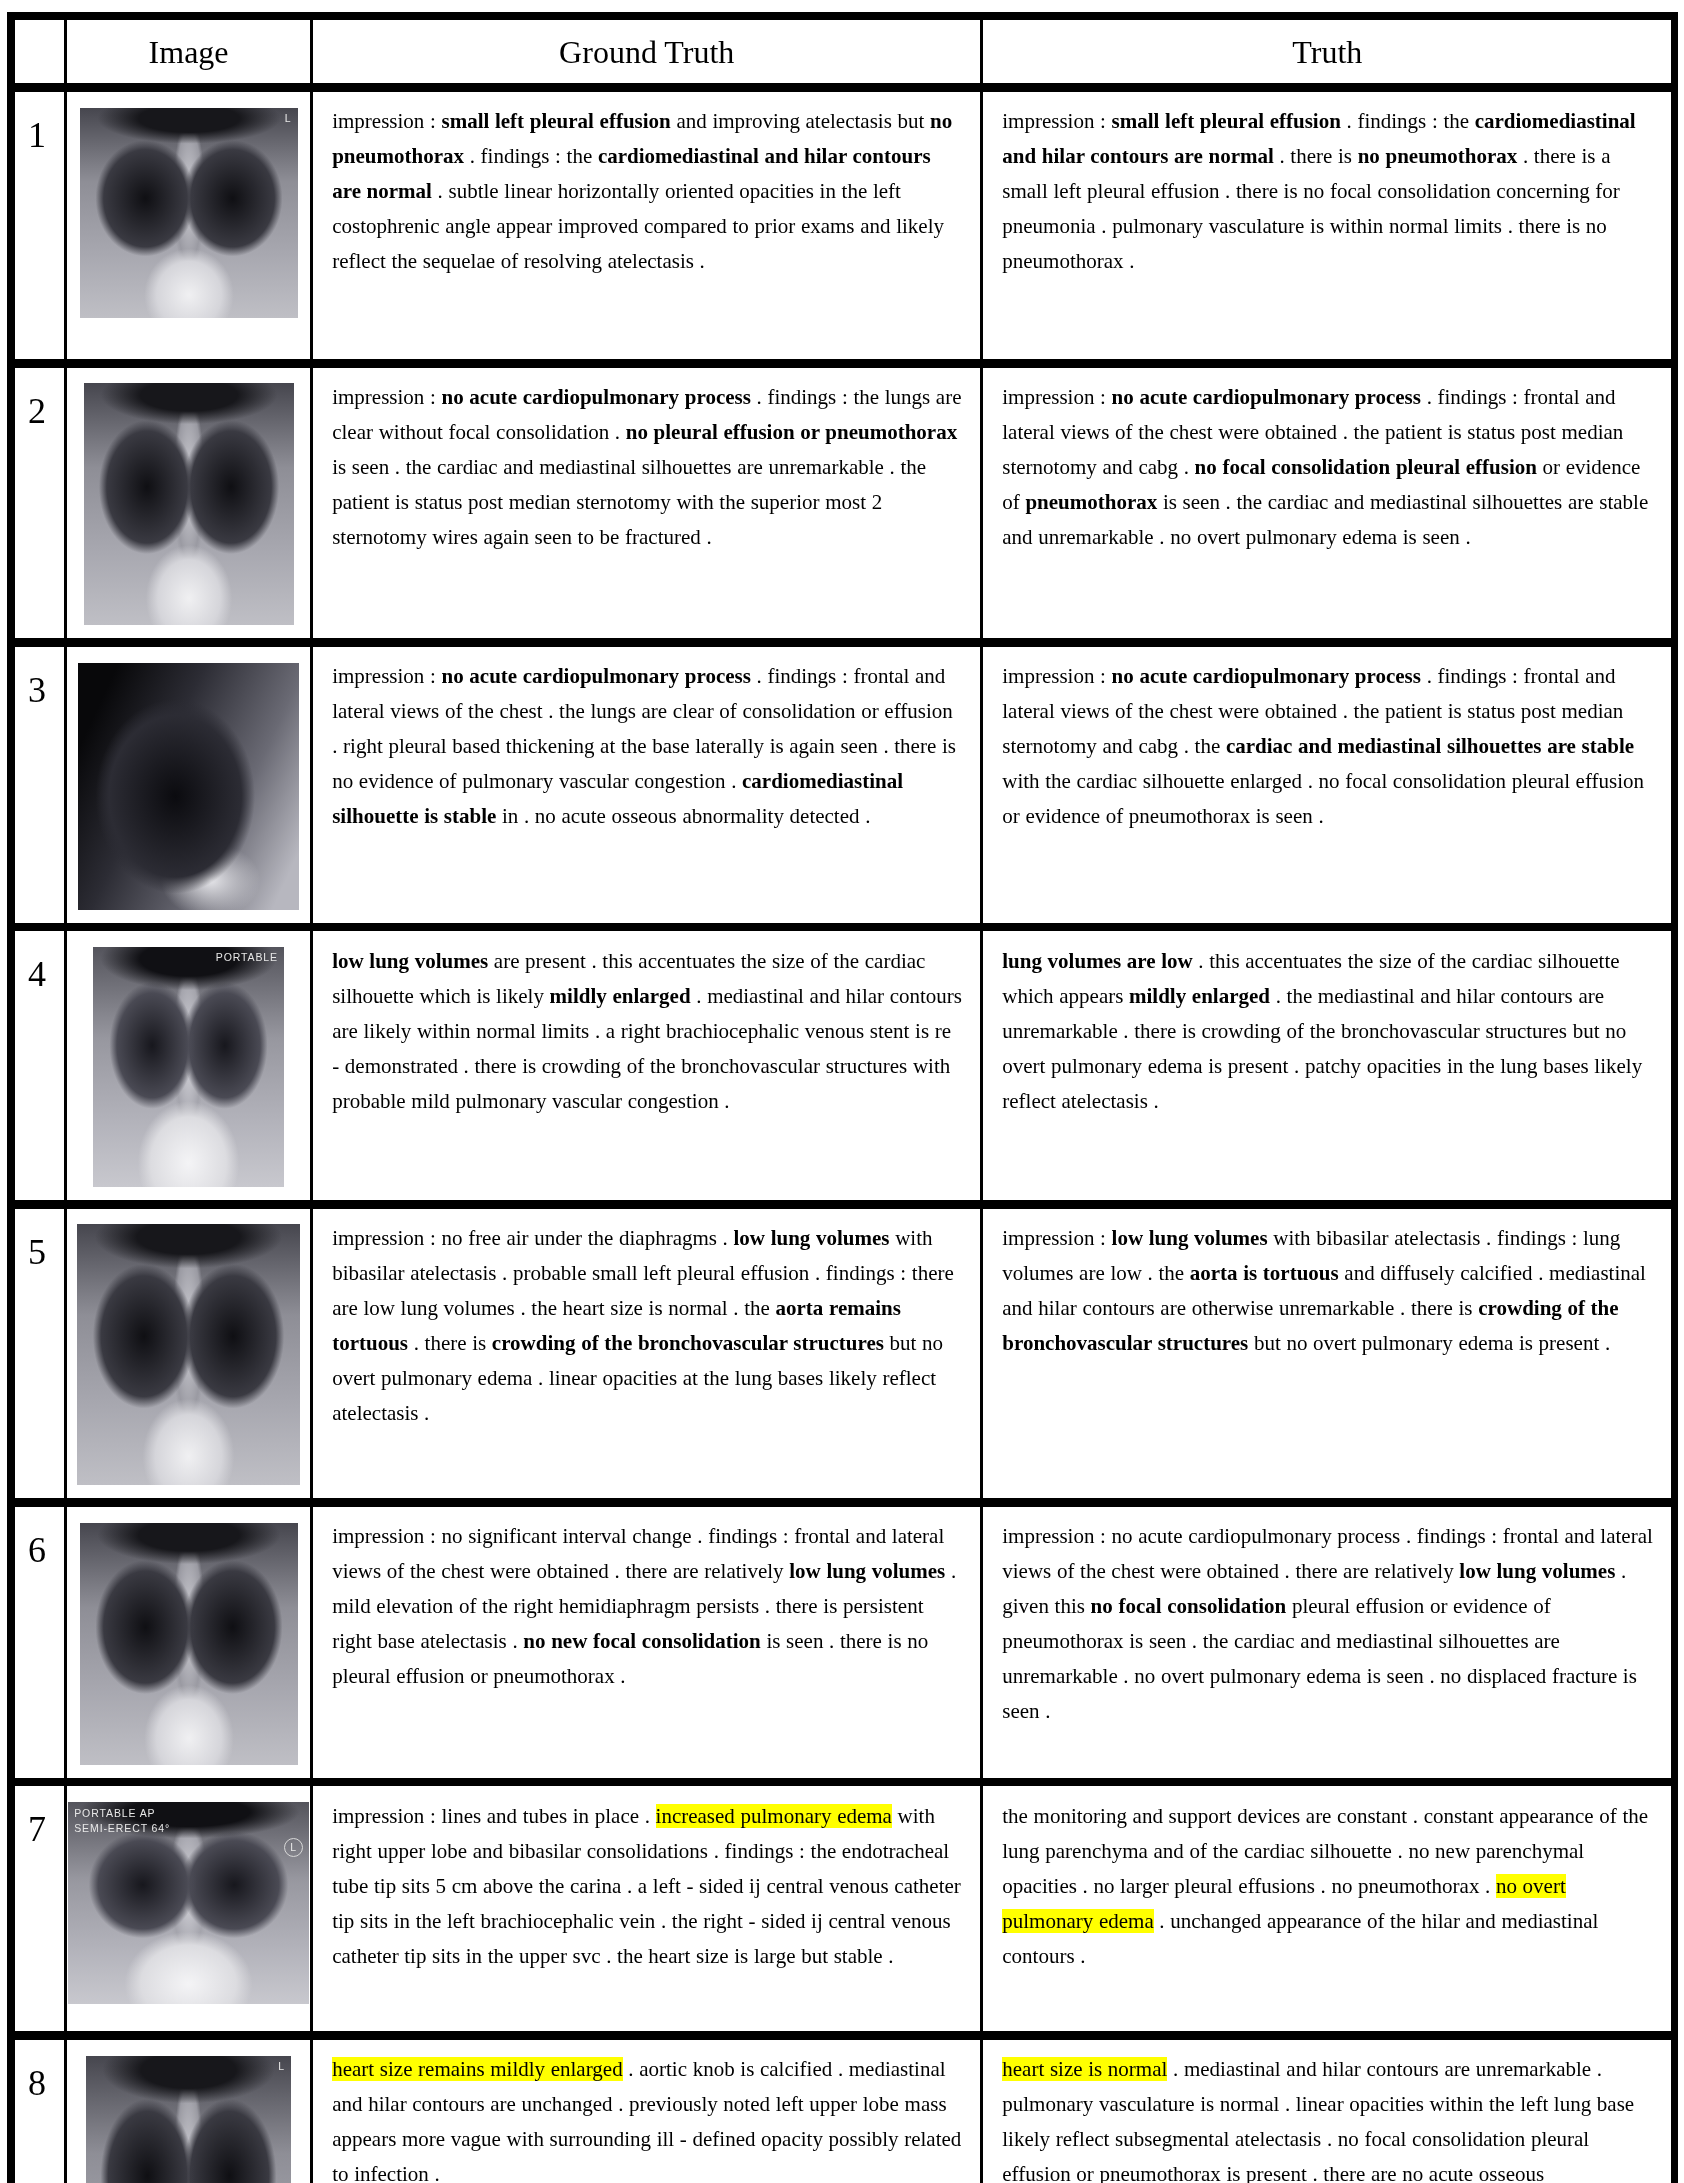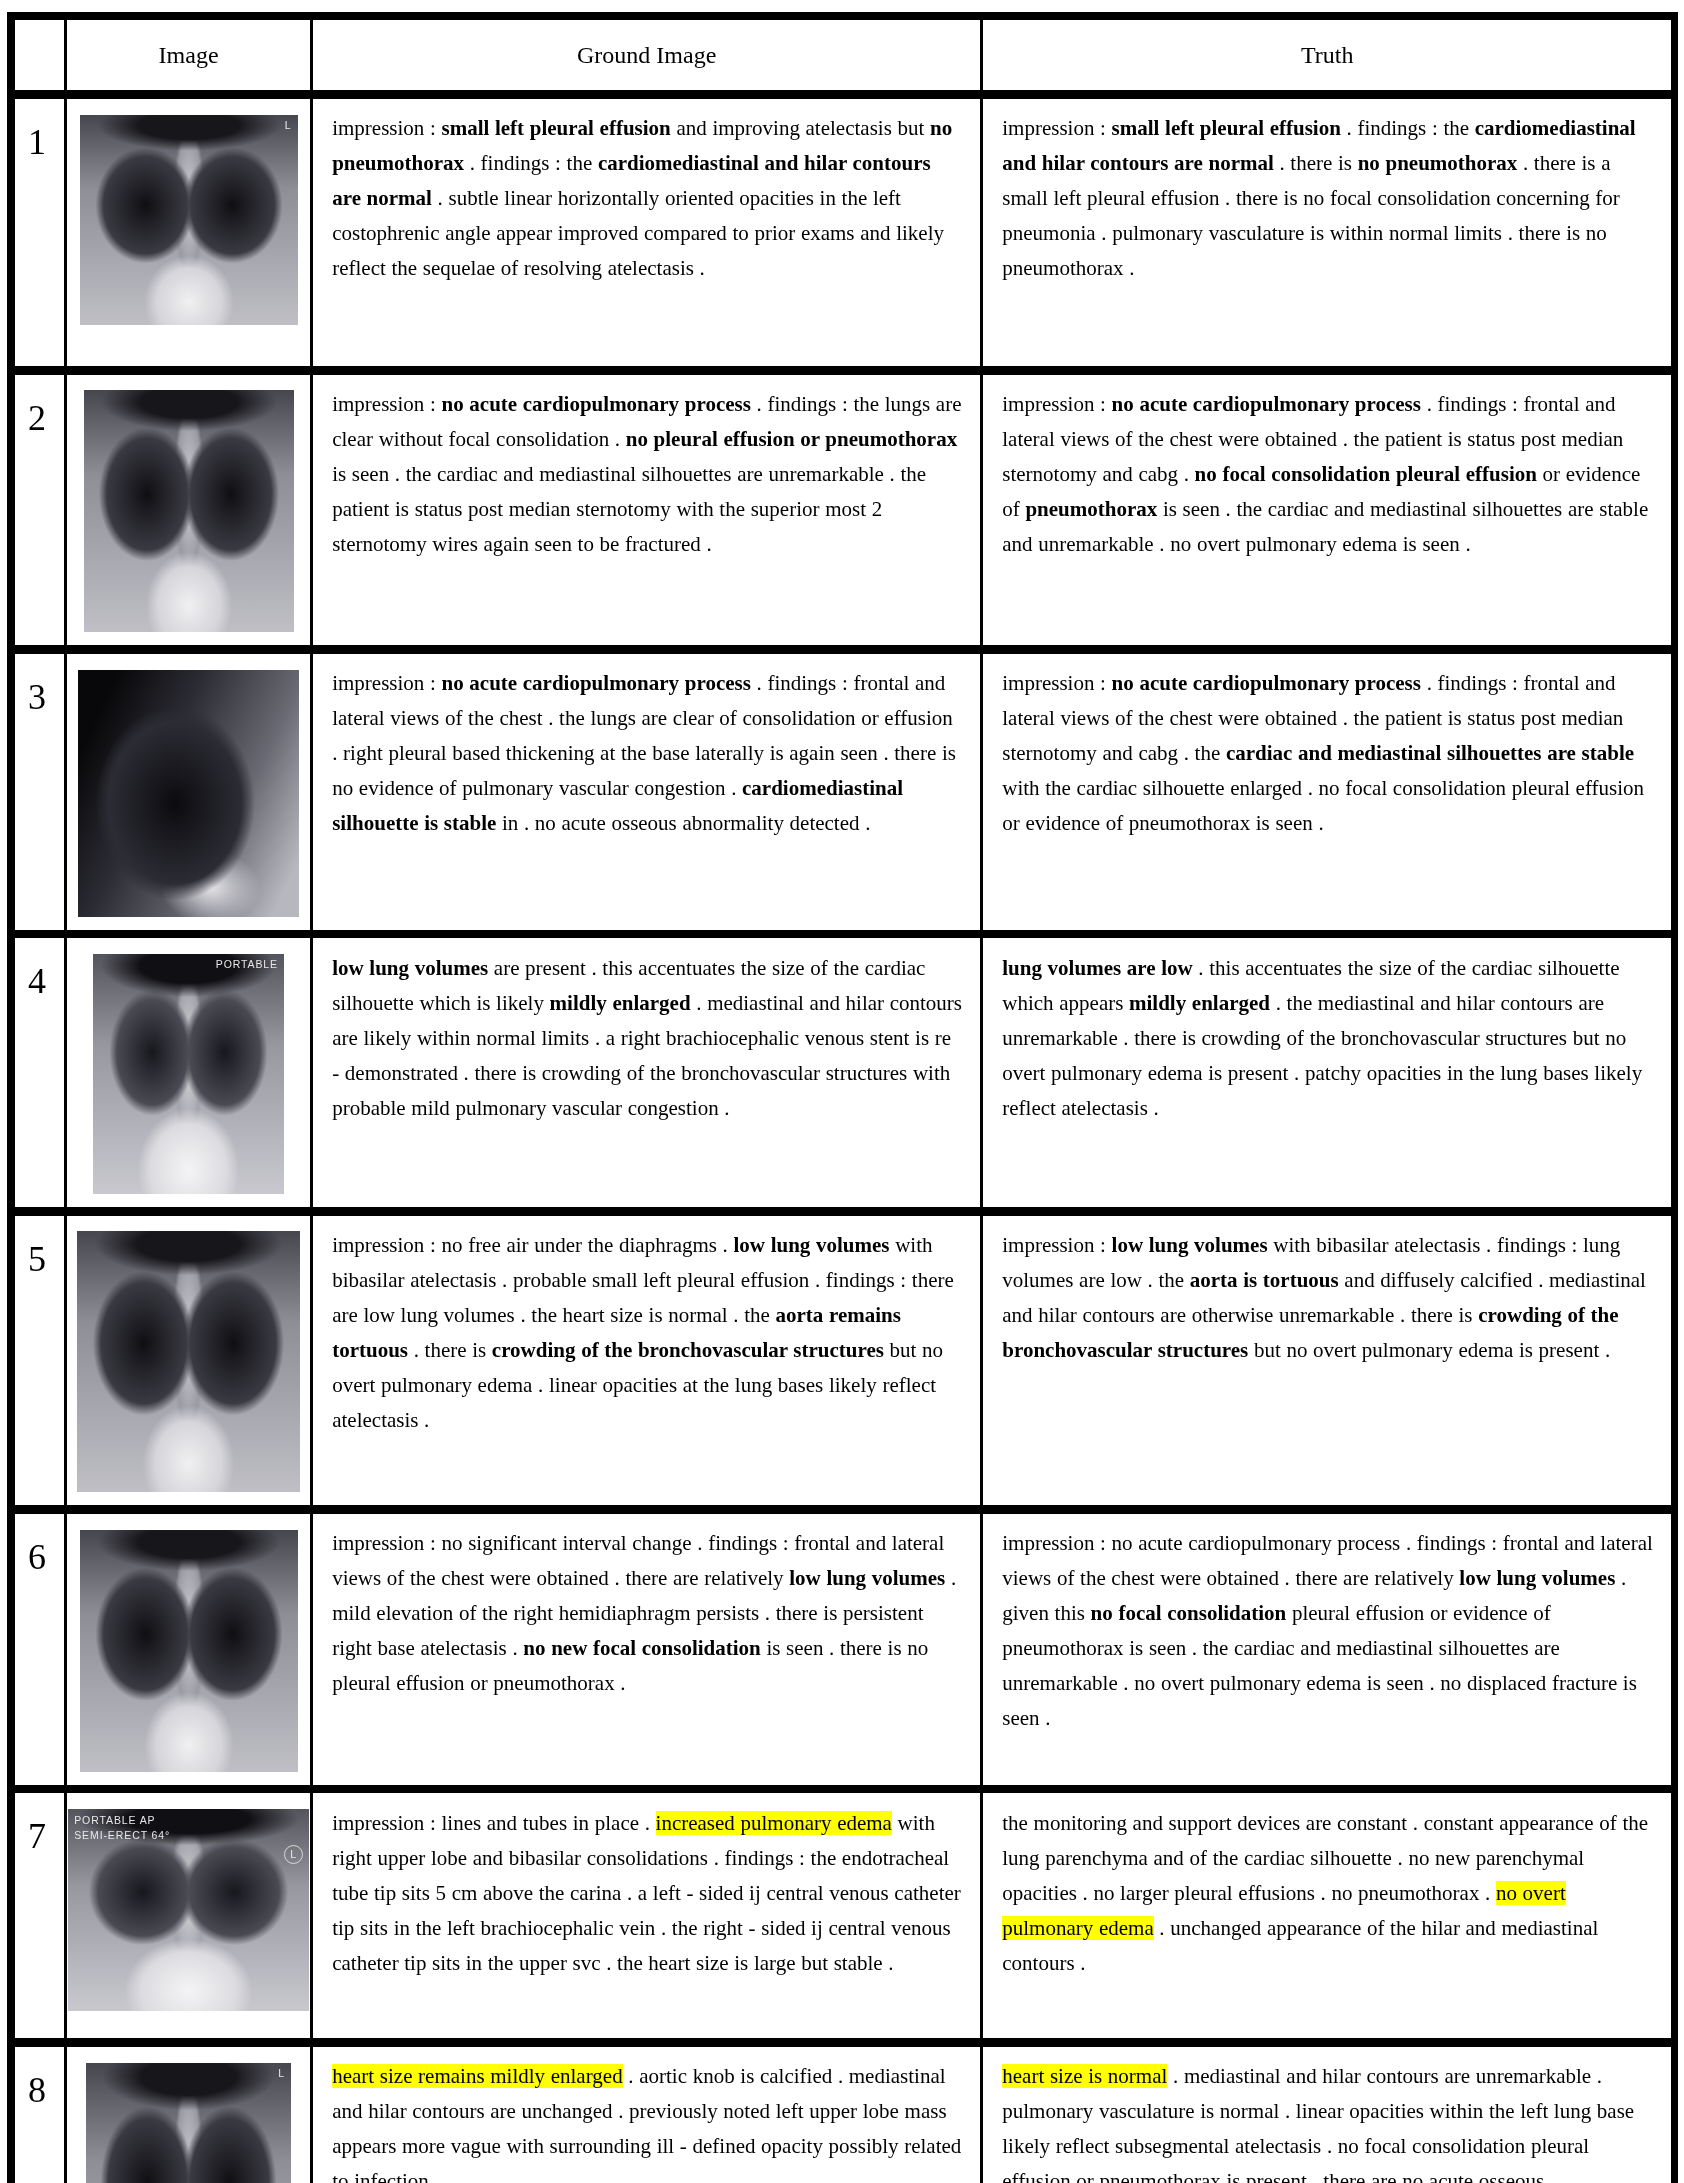--- a/index.html
+++ b/index.html
@@ -31,22 +31,22 @@
     margin-top:8.7px;
   }
   .t-row.header-row{margin-top:0;}
   .cell{
     background:#fff;
     box-sizing:border-box;
     overflow:hidden;
   }
   .header-row .cell{
     display:flex;align-items:center;justify-content:center;
-    height:70px;
-    font-size:24px;
+    height:63px;
+    font-size:32px;
     line-height:1;
   }
   .c-index{
     padding:25px 0 0 13px;
     font-size:36px;
     line-height:1;
   }
   .c-image{
     display:flex;justify-content:center;align-items:flex-start;
     padding:15.7px 0 13px 0;
@@ -124,21 +124,21 @@
   .row-8 .cell{min-height:306px;}
 </style>
 </head>
 <body>
 
 <div class="page">
   <div class="comp-table" id="comp-table">
     <div class="t-row header-row">
       <div class="cell"></div>
       <div class="cell">Image</div>
-      <div class="cell">Ground Image</div>
+      <div class="cell">Ground Truth</div>
       <div class="cell">Truth</div>
     </div>
 
   <div class="t-row row-1">
     <div class="cell c-index">1</div>
     <div class="cell c-image">
       <div class="xray view-frontal" aria-label="frontal chest x-ray">
         <div class="xray-labels">
               <div class="xray-label align-right">L</div>
             </div>

